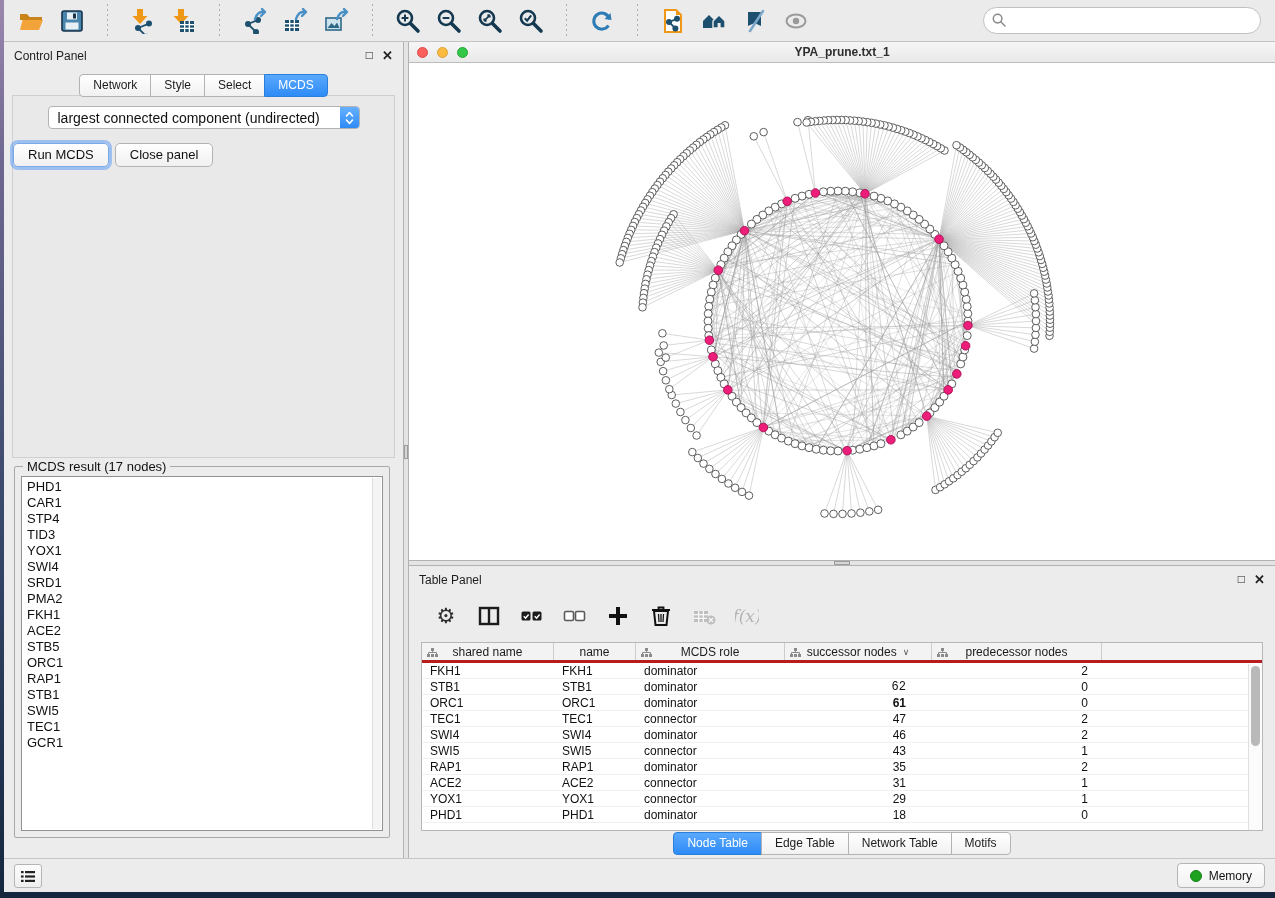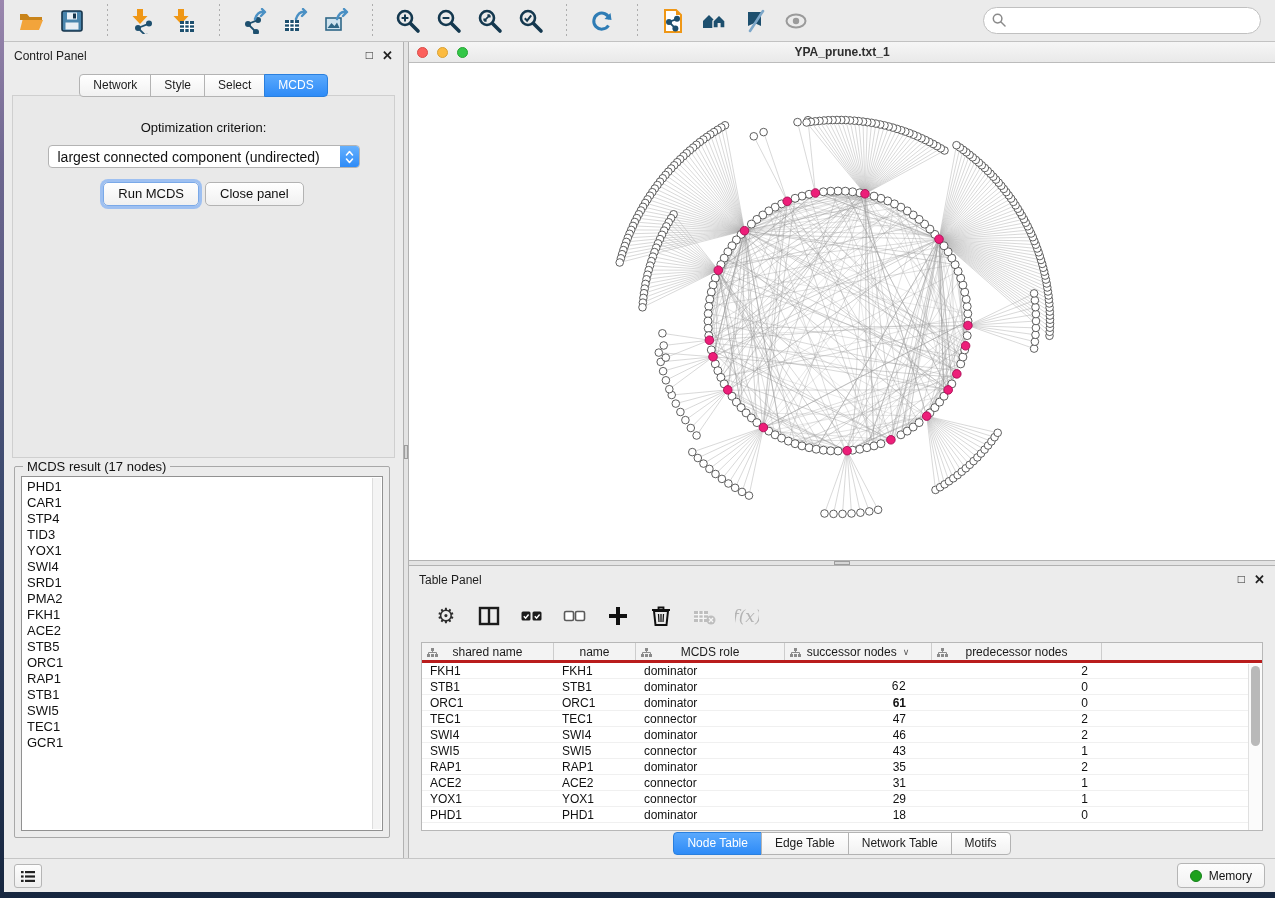--- a/index.html
+++ b/index.html
@@ -40,21 +40,21 @@
 
   #cp-tabs { position:absolute; left:0; right:0; top:32px; display:flex; justify-content:center; z-index:2; }
   #cp-content { position:absolute; left:8px; right:8px; top:53px; height:363px;
     background:#e9e9e9; border:1px solid #cfcfcf; }
   #opt-label { margin-top:24px; text-align:center; font-size:13px; color:#111; }
   #criterion-select { margin:10px auto 0; width:312px; height:23px; background:#fff;
     border:1px solid #b3b3b3; border-radius:4px; display:flex; align-items:center; cursor:pointer; }
   #criterion-select .val { font-size:14px; padding-left:9px; color:#111; white-space:nowrap; }
   #criterion-select .stepper { margin-left:auto; width:19px; height:21px; border-radius:0 3px 3px 0;
     background:linear-gradient(#66b1fe,#2e8bf7); display:flex; align-items:center; justify-content:center; }
-  #cp-buttons { margin-top:14px; display:flex; justify-content:center; gap:6px; }
+  #cp-buttons { margin-top:14px; display:flex; gap:6px; }
   .mac-btn { font-size:13px; color:#111; background:linear-gradient(#ffffff,#f0f0f0);
     border:1px solid #b3b3b3; border-radius:5px; padding:3px 14px 4px; cursor:pointer; }
   .mac-btn.focused { box-shadow:0 0 0 3px rgba(96,158,248,.55); border-color:#7aa9e8; }
 
   #mcds-result { position:absolute; left:10px; right:13px; top:424px; height:372px;
     border:1px solid #a8a8a8; border-radius:2px; }
   #mcds-legend { position:absolute; left:8px; top:-8px; background:#ececec; padding:0 4px;
     font-size:13px; color:#111; }
   #mcds-list { position:absolute; left:6px; right:6px; top:9px; bottom:6px; background:#fff;
     border:1px solid #919191; overflow:hidden; }
@@ -295,21 +295,20 @@
         <span style="font-weight:bold;">✕</span>
       </span>
     </div>
     <div id="cp-tabs" class="seg">
         <span class="tab">Network</span>
         <span class="tab">Style</span>
         <span class="tab">Select</span>
         <span class="tab active">MCDS</span>
       </div>
     <div id="cp-content">
-      <div id="opt-label">Optimization criterion:</div>
       <div id="criterion-select">
         <span class="val">largest connected component (undirected)</span>
         <span class="stepper">
           <svg width="9" height="14" viewBox="0 0 9 14">
             <path d="M1.5 5 L4.5 1.5 L7.5 5" fill="none" stroke="#fff" stroke-width="1.6" stroke-linecap="round" stroke-linejoin="round"></path>
             <path d="M1.5 9 L4.5 12.5 L7.5 9" fill="none" stroke="#fff" stroke-width="1.6" stroke-linecap="round" stroke-linejoin="round"></path>
           </svg>
         </span>
       </div>
       <div id="cp-buttons">

